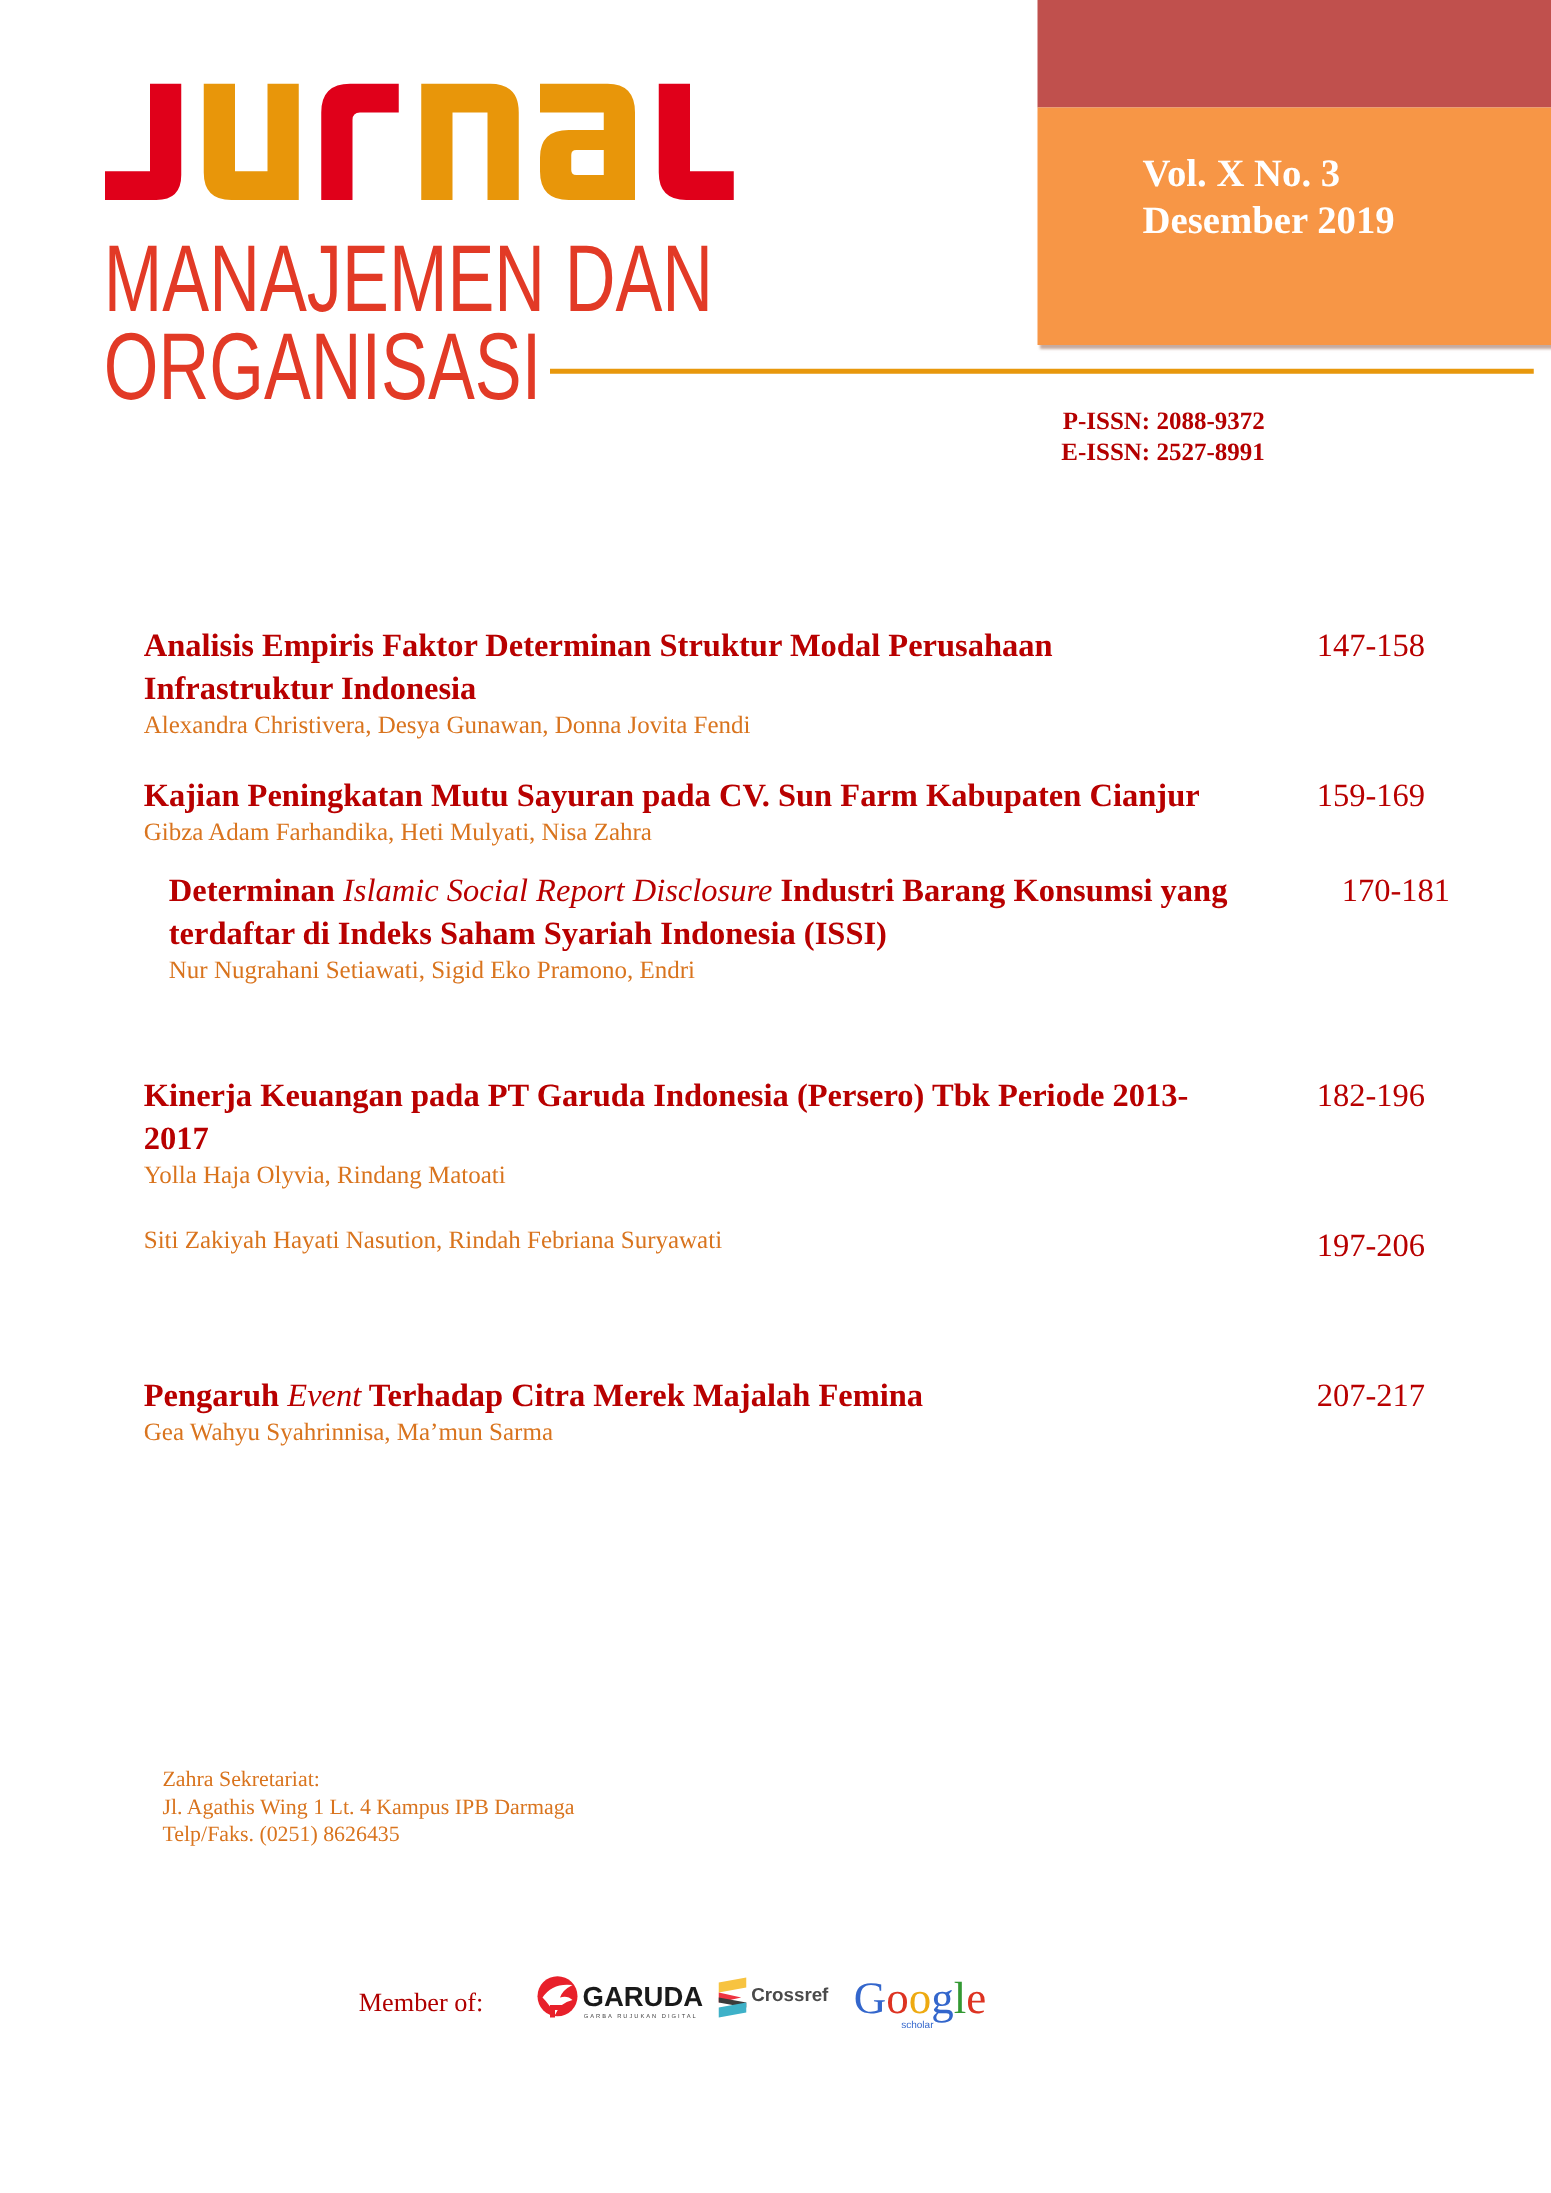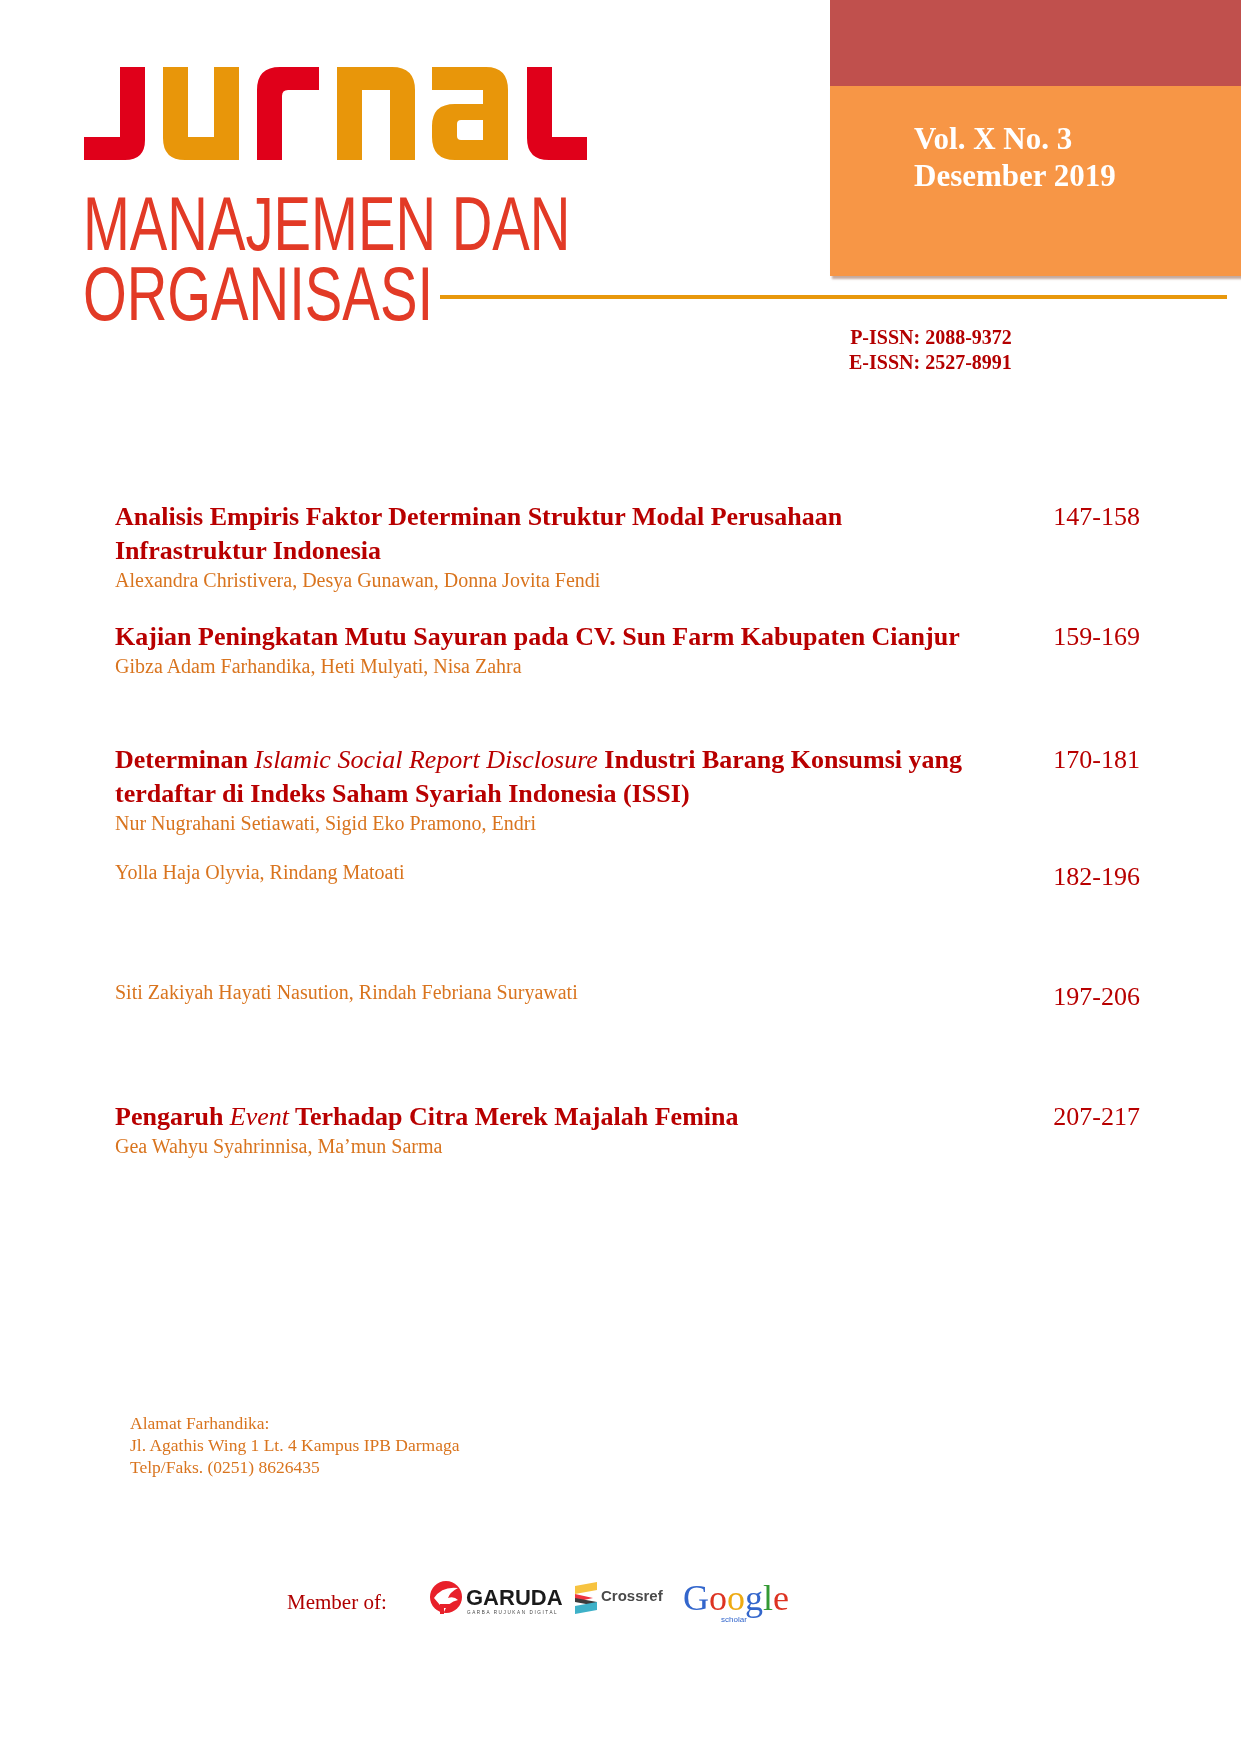--- a/index.html
+++ b/index.html
@@ -79,45 +79,46 @@
     <div class="a-pages">147-158</div>
     <div class="a-authors">Alexandra Christivera, Desya Gunawan, Donna Jovita Fendi</div>
   </div>
 
   <div class="article" style="top:620px;">
     <div class="a-title"><span>Kajian Peningkatan Mutu Sayuran pada CV. Sun Farm Kabupaten Cianjur</span></div>
     <div class="a-pages">159-169</div>
     <div class="a-authors">Gibza Adam Farhandika, Heti Mulyati, Nisa Zahra</div>
   </div>
 
-  <div class="article" style="top:743px;">
+  <div class="article" style="top:696px;margin-left:20px;">
     <div class="a-title" style="width:900px;"><span>Determinan </span><i>Islamic Social Report Disclosure</i><span> Industri Barang Konsumsi yang terdaftar di Indeks Saham Syariah Indonesia (ISSI)</span></div>
     <div class="a-pages">170-181</div>
     <div class="a-authors">Nur Nugrahani Setiawati, Sigid Eko Pramono, Endri</div>
   </div>
 
   <div class="article" style="top:860px;">
+    <div class="a-title"><span>Kinerja Keuangan pada PT Garuda Indonesia (Persero) Tbk Periode 2013-2017</span></div>
     <div class="a-pages">182-196</div>
     <div class="a-authors">Yolla Haja Olyvia, Rindang Matoati</div>
   </div>
 
   <div class="article" style="top:980px;">
     <div class="a-pages">197-206</div>
     <div class="a-authors">Siti Zakiyah Hayati Nasution, Rindah Febriana Suryawati</div>
   </div>
 
   <div class="article" style="top:1100px;">
     <div class="a-title"><span>Pengaruh </span><i>Event</i><span> Terhadap Citra Merek Majalah Femina</span></div>
     <div class="a-pages">207-217</div>
     <div class="a-authors">Gea Wahyu Syahrinnisa, Ma’mun Sarma</div>
   </div>
 </div>
 
 <div class="addr">
-  <div class="l1">Alamat Farhandika:</div>
+  <div class="l1">Zahra Sekretariat:</div>
   <div class="l3">Jl. Agathis Wing 1 Lt. 4 Kampus IPB Darmaga</div>
   <div class="l4">Telp/Faks. (0251) 8626435</div>
 </div>
 
 <div class="member-label">Member of:</div>
 
 <svg class="garuda" viewBox="0 0 138 42">
   <g>
     <circle cx="18" cy="19" r="16" fill="#E8202A"></circle>
     <path d="M6 20 Q14 8 30 10 Q22 14 20 20 Q26 18 30 22 Q20 24 16 34 Q12 26 6 20 Z" fill="#ffffff"></path>

